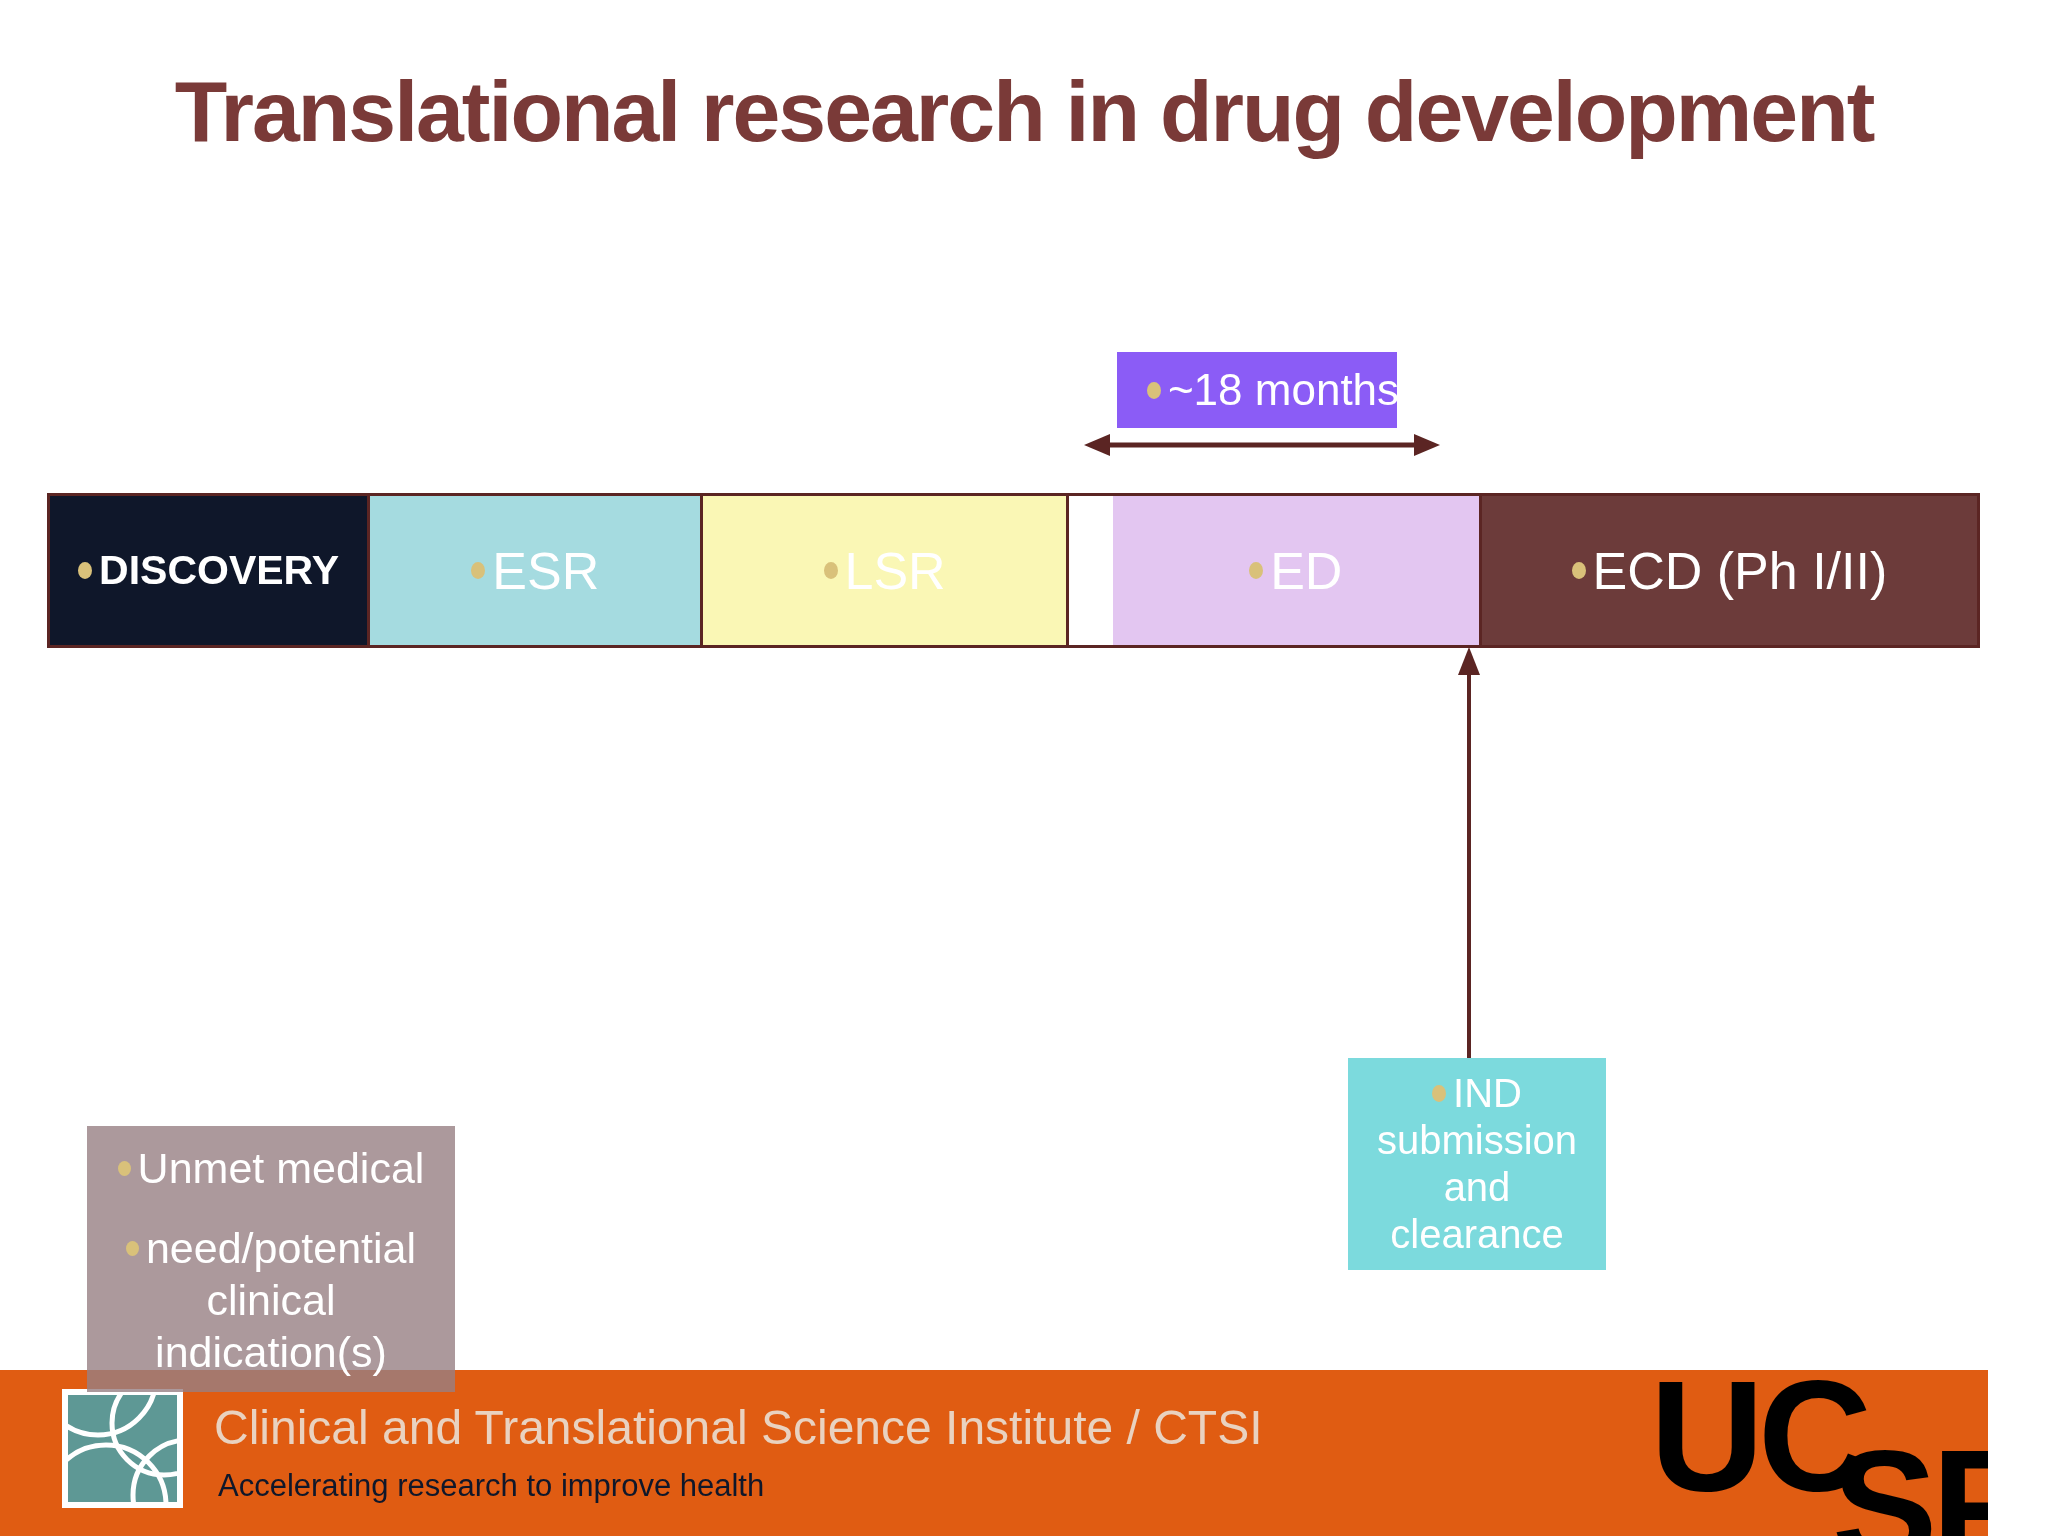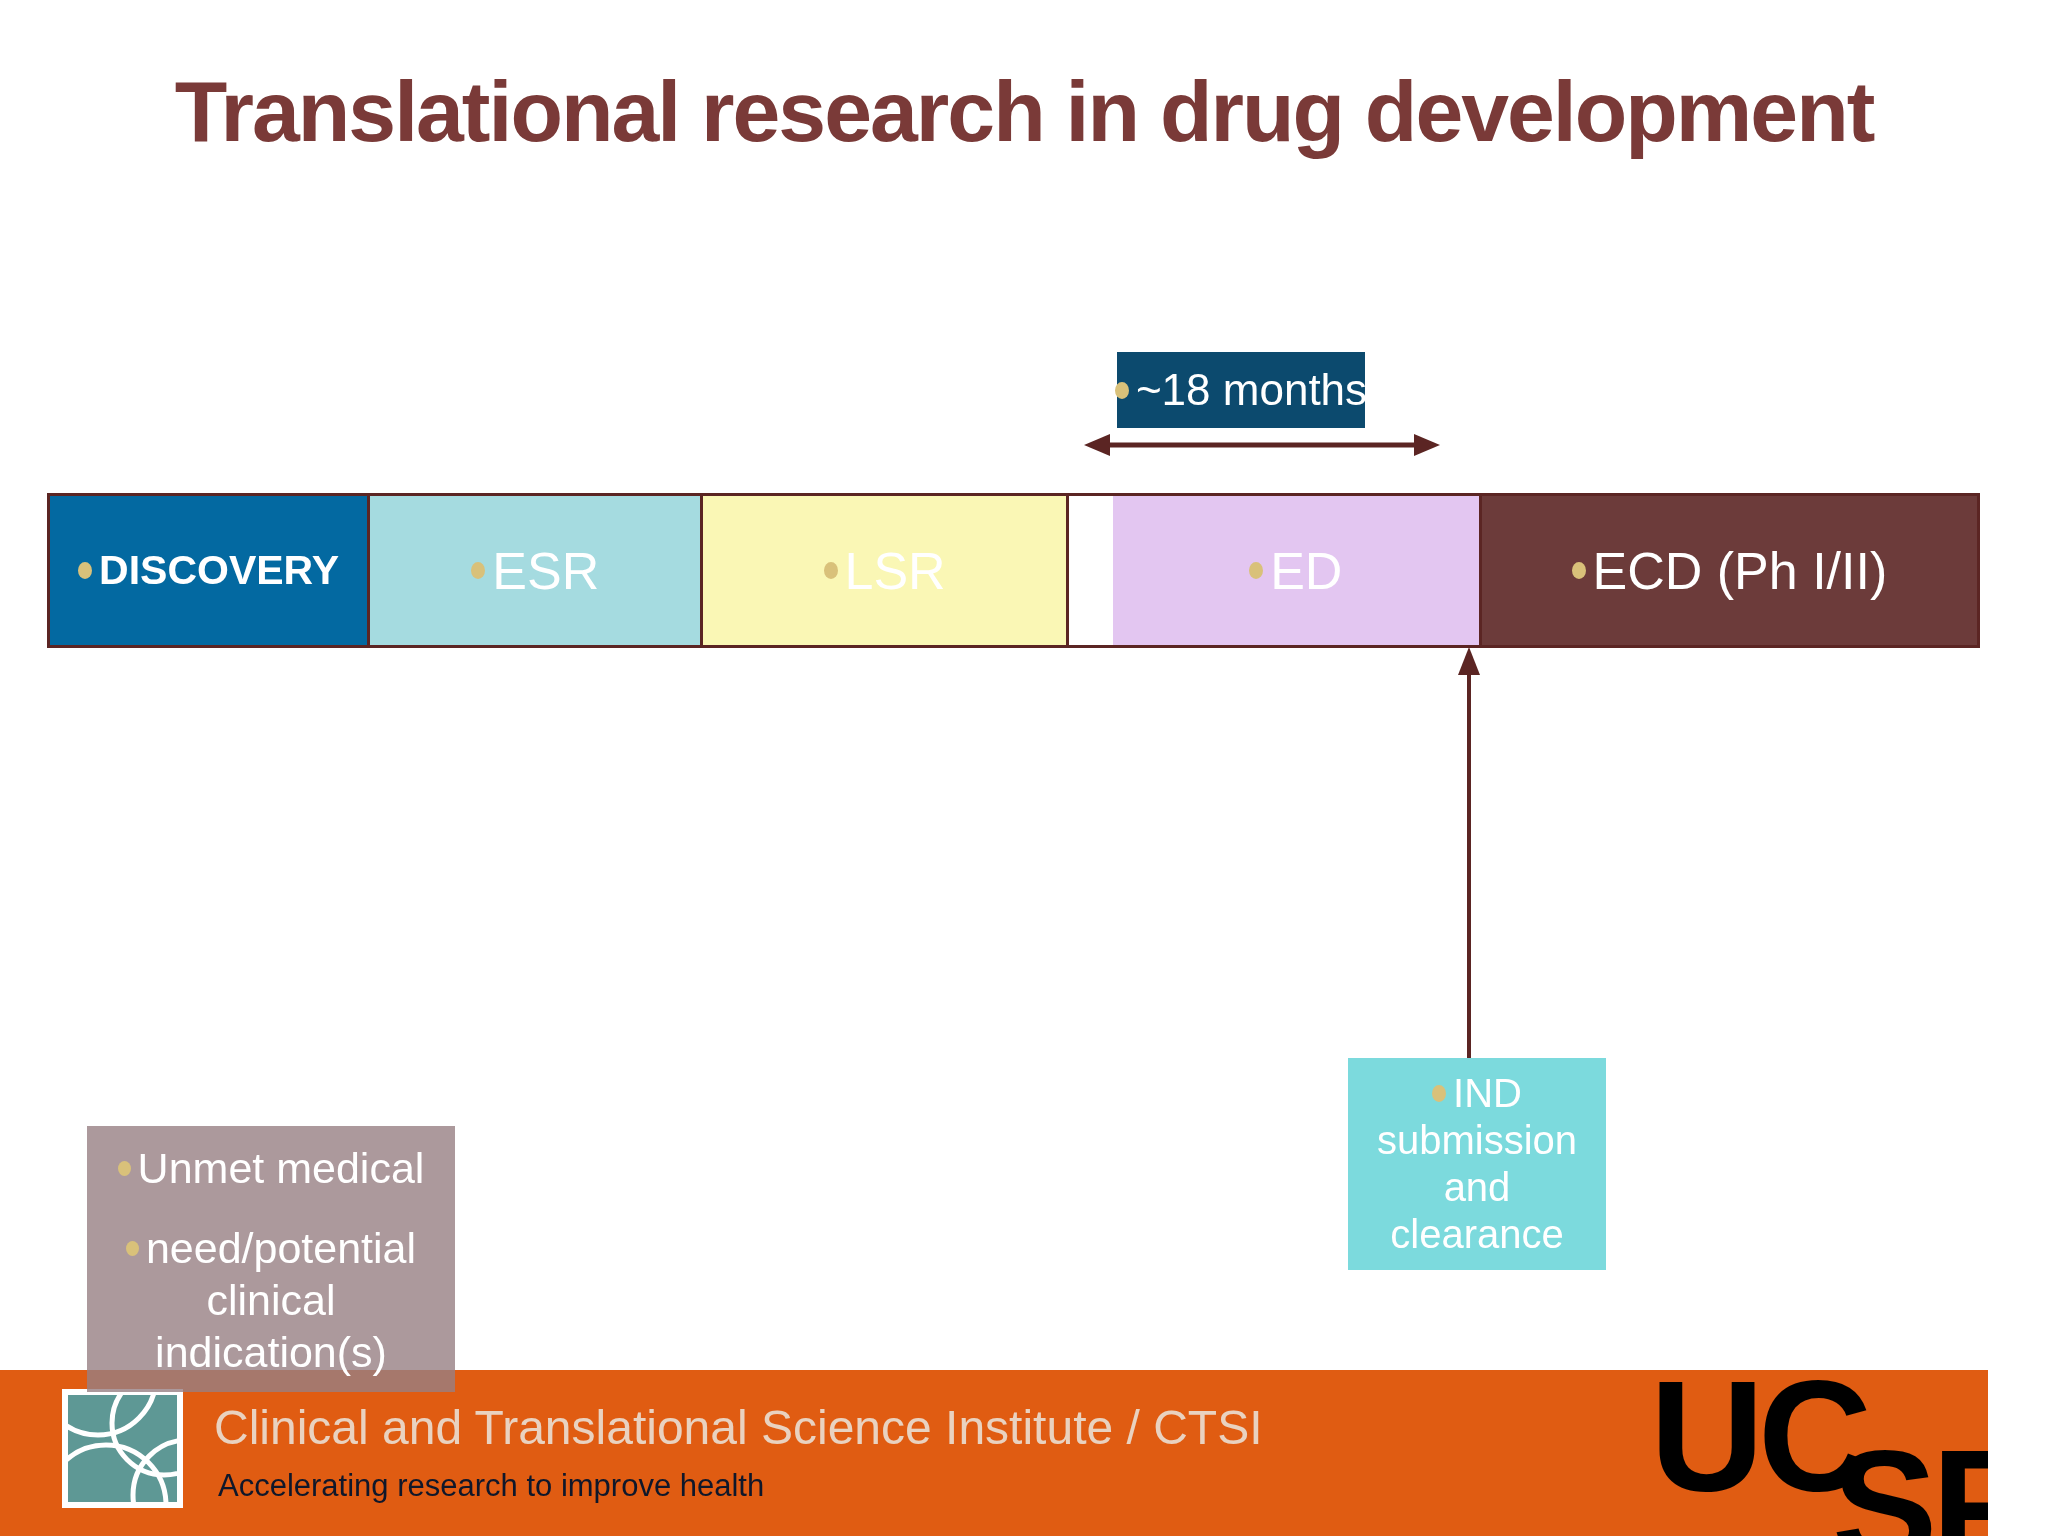--- a/index.html
+++ b/index.html
@@ -24,22 +24,22 @@
   }
   .stage:last-child{border-right:none;}
   .stage:first-child{font-weight:bold;font-size:41px;}
   .bullet{
     display:inline-block;width:14px;height:17px;border-radius:50%;
     background:#D9C17A;margin-right:7px;flex:none;
   }
   
   .months-box{
     position:absolute;left:1117px;top:352px;width:248px;height:76px;
-    background:#0c4a6e;color:#ffffff;font-size:44px;
-    display:flex;align-items:center;justify-content:center;white-space:nowrap;
+    background:#8b5cf6;color:#ffffff;font-size:44px;
+    display:flex;align-items:center;justify-content:center;white-space:nowrap;padding-left:32px;
   }
   .h-arrow{position:absolute;left:1082px;top:430px;}
   .v-arrow{position:absolute;left:1453px;top:645px;z-index:1;}
   
   .ind-box{
     position:absolute;left:1348px;top:1058px;width:258px;height:212px;
     background:#7CDADD;color:#ffffff;font-size:40px;line-height:47px;
     display:flex;flex-direction:column;justify-content:center;align-items:center;
     text-align:center;z-index:2;
   }
@@ -80,21 +80,21 @@
     <span>~18 months</span>
   </div>
 
   <svg class="h-arrow" width="360" height="30" viewBox="0 0 360 30">
     <line x1="18" y1="15" x2="342" y2="15" stroke="#5B2523" stroke-width="5"></line>
     <polygon points="2,15 28,4 28,26" fill="#5B2523"></polygon>
     <polygon points="358,15 332,4 332,26" fill="#5B2523"></polygon>
   </svg>
 
   <div class="timeline">
-      <div class="stage" style="flex-basis: 17%; background: #0369a1; color: rgb(255, 255, 255);">
+      <div class="stage" style="flex-basis: 17%; background: #0f172a; color: rgb(255, 255, 255);">
         <span class="bullet"></span>
         <span>DISCOVERY</span>
       </div>
       <div class="stage" style="flex-basis: 17.7%; background: rgb(165, 219, 224); color: rgb(255, 255, 255);">
         <span class="bullet"></span>
         <span>ESR</span>
       </div>
       <div class="stage" style="flex-basis: 19.4%; background: rgb(250, 247, 181); color: rgb(255, 255, 255);">
         <span class="bullet"></span>
         <span>LSR</span>

